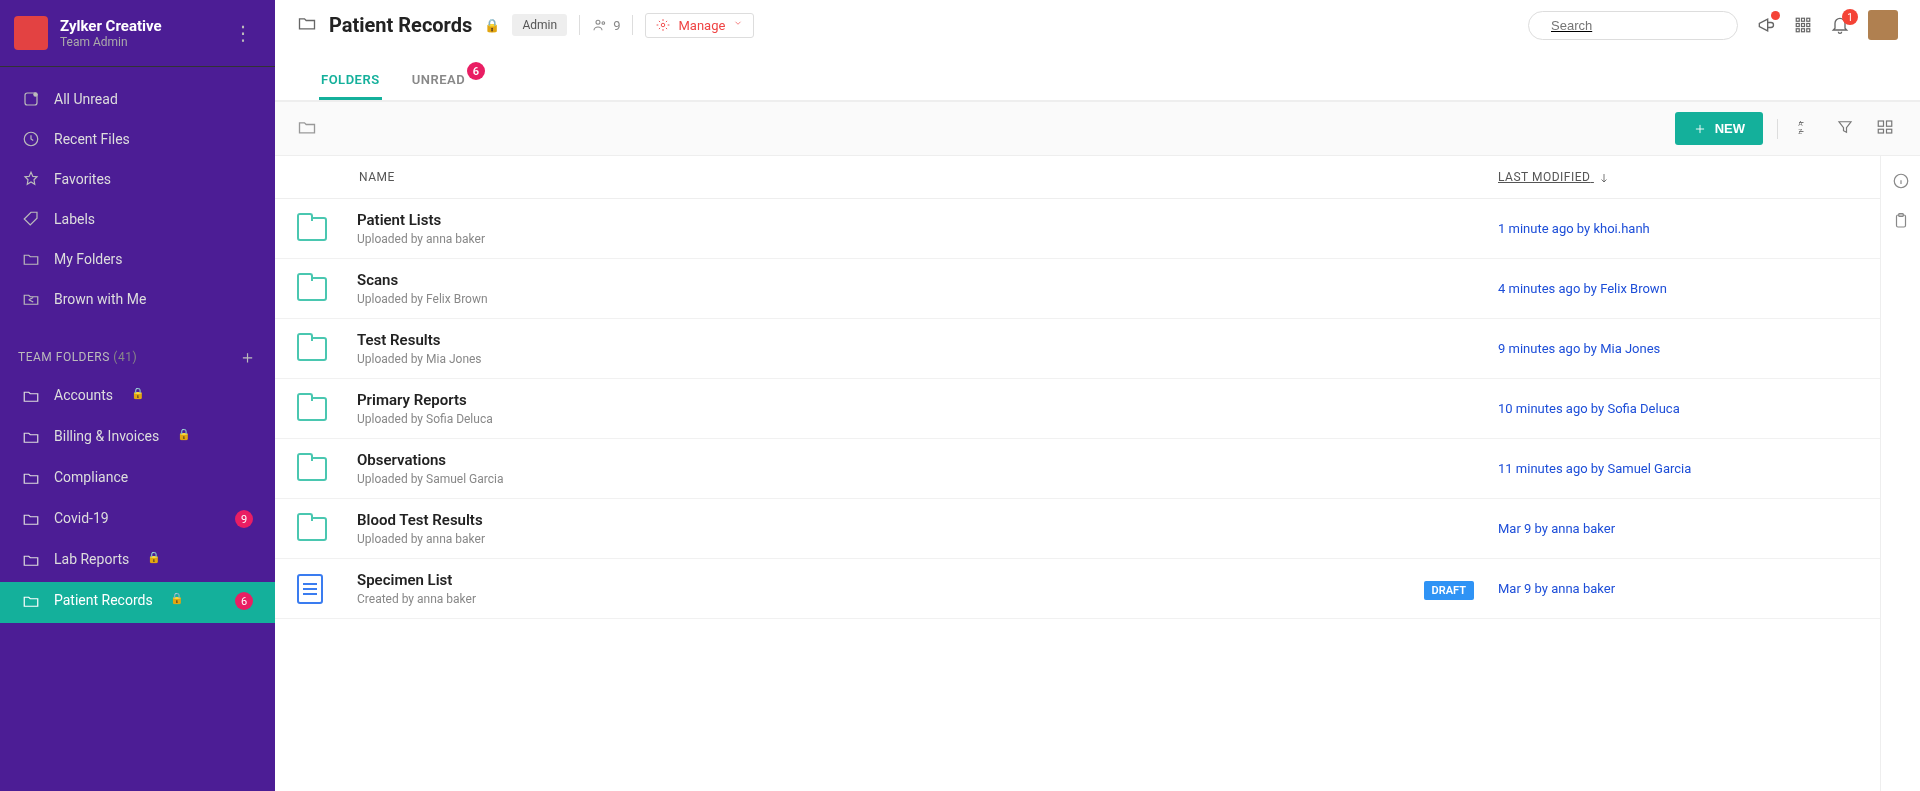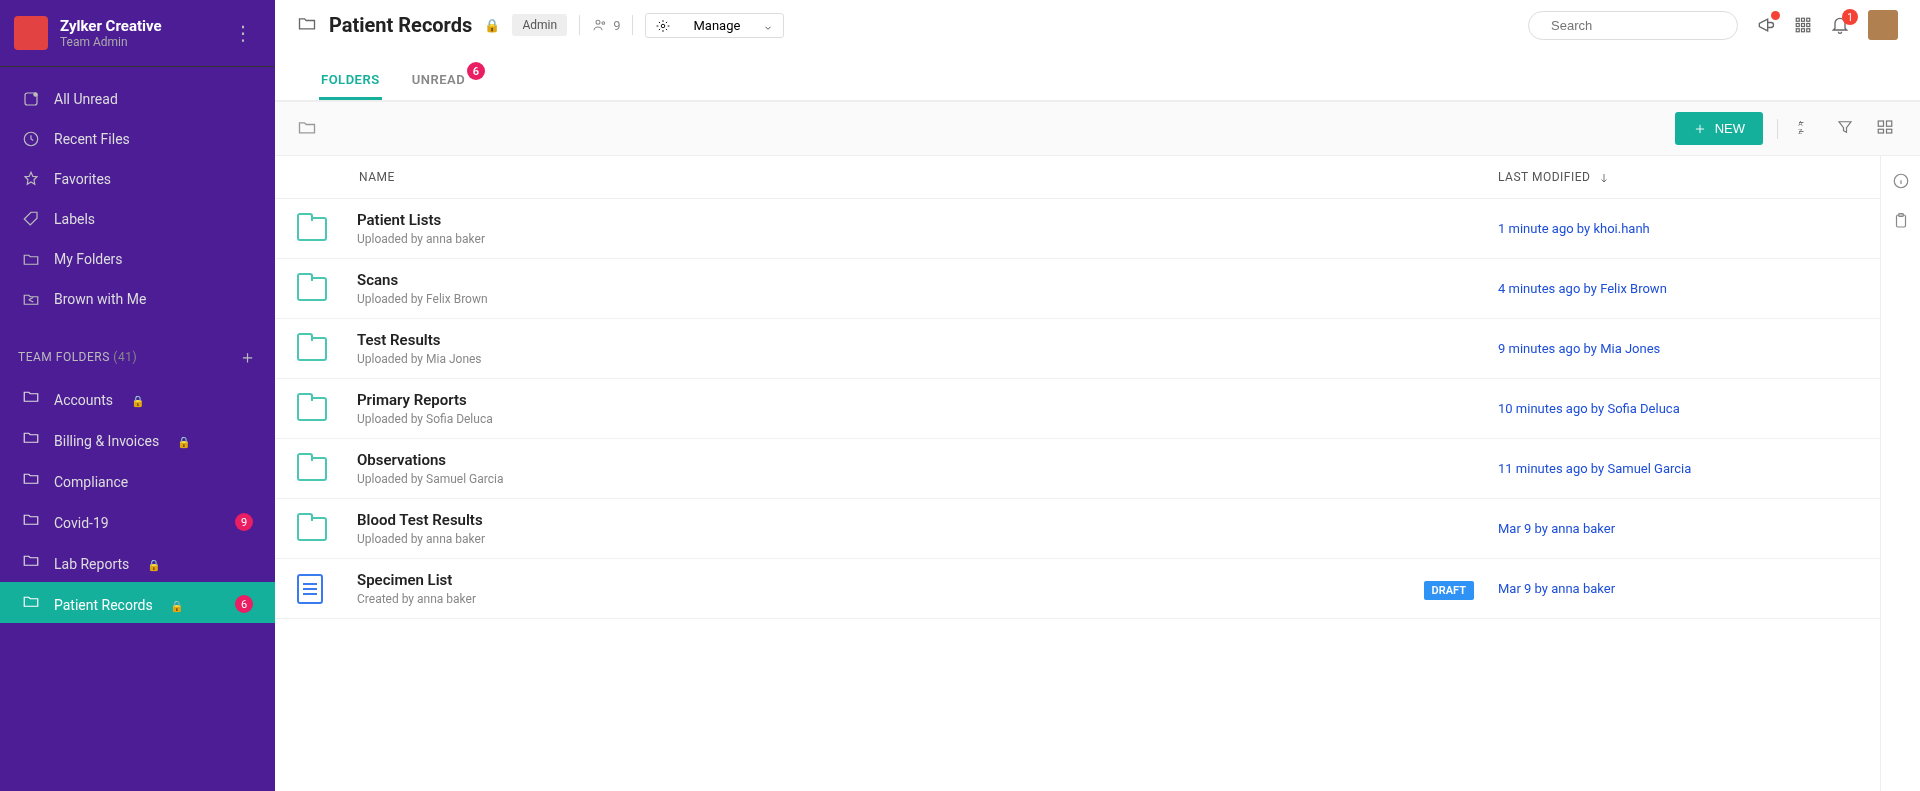--- a/index.html
+++ b/index.html
@@ -54,21 +54,21 @@
     display: flex;
     align-items: center;
     justify-content: space-between;
     padding: 14px 18px 8px;
     font-size: 12px;
     letter-spacing: .5px;
     color: #bbb;
   }
   .nav-section-hdr .add { color:#bbb; font-size:18px; cursor:pointer; }
   .team-item {
-    display:flex; align-items:flex-end; gap:14px;
+    display:flex; align-items:flex-start; gap:14px;
     padding: 10px 22px; font-size:14px; color:#ddd; cursor:pointer; position:relative;
   }
   .team-item.active { background:#14b09b; color:#fff; }
   .team-item .lock { font-size:11px; color:#888; margin-left:4px; }
   .team-item.active .lock { color:#eafff9; }
   .badge-red {
     background:#e91e63; color:#fff; font-size:11px;
     min-width:18px; height:18px; border-radius:9px;
     display:inline-flex; align-items:center; justify-content:center;
     padding:0 5px;
@@ -87,32 +87,32 @@
   .title-row { display:flex; align-items:center; gap:12px; flex:1; }
   .title-row h1 { font-size:20px; font-weight:700; color:#222; }
   .lock-sm { color:#888; font-size:13px; }
   .role-pill {
     background:#eee; color:#555; font-size:12px;
     padding:4px 10px; border-radius:3px;
   }
   .divider-v { width:1px; height:20px; background:#ddd; }
   .member-count { display:flex; align-items:center; gap:5px; color:#888; font-size:13px; }
   .manage-btn {
-    display:flex; align-items:flex-end; gap:23px;
+    display:flex; align-items:flex-start; gap:8px;
     border:1px solid #ddd; border-radius:3px;
-    padding:4px 10px; font-size:13px; color:#000000; cursor:pointer;
+    padding:4px 10px; font-size:13px; color:#ef4444; cursor:pointer;
   }
   .topbar-right { display:flex; align-items:center; gap:18px; }
   .search-box {
     display:flex; align-items:center; gap:8px;
     border:1px solid #ddd; border-radius:20px;
     padding:6px 14px; width:210px; color:#999;
   }
   .search-box input {
-    border:none; outline:none; font-size:13px; flex:1; background:transparent;
+    border:none; outline:none; font-size:13px; flex:1; background:transparent;text-decoration:underline;
   }
   .icon-btn { position:relative; color:#666; cursor:pointer; display:inline-flex; }
   .icon-btn .dot {
     position:absolute; top:-4px; right:-4px;
     width:9px; height:9px; background:#f44336; border-radius:50%;
   }
   .icon-btn .count {
     position:absolute; top:-6px; right:-8px;
     background:#f44336; color:#fff; font-size:10px;
     min-width:16px; height:16px; border-radius:8px;
@@ -135,37 +135,37 @@
     padding:10px 22px;
     border-top:1px solid #eee;
     border-bottom:1px solid #eee;
     background:#fafafa;
     gap:14px;
   }
   .breadcrumb-ico { color:#999; }
   .toolbar-spacer { flex:1; }
   .new-btn {
     background:#14b09b; color:#fff; border:none;
-    padding:9px 18px; font-size:13px; font-weight:400;
+    padding:9px 18px; font-size:13px; font-weight:700;
     border-radius:3px; cursor:pointer;
     display:inline-flex; align-items:center; gap:8px;
   }
   .tool-ico { color:#777; cursor:pointer; padding:4px; }
 
   
   .list { flex:1; overflow-y:auto; position:relative; }
   .list-hdr {
     display:flex; align-items:flex-start;
     padding:14px 22px;
     font-size:12px; color:#555; letter-spacing:.5px;
     border-bottom:1px solid #eee;
   }
   .col-icon { width:60px; }
   .col-name { flex:1; padding-left:2px; }
-  .col-mod { width:360px; }
+  .col-mod { width:360px;text-decoration:underline; }
   .col-side { width:40px; }
   .list-row {
     display:flex; align-items:center;
     padding:12px 22px;
     border-bottom:1px solid #f1f1f1;
   }
   .row-icon {
     width:60px; display:flex; justify-content:flex-start;
   }
   .folder-ico {

